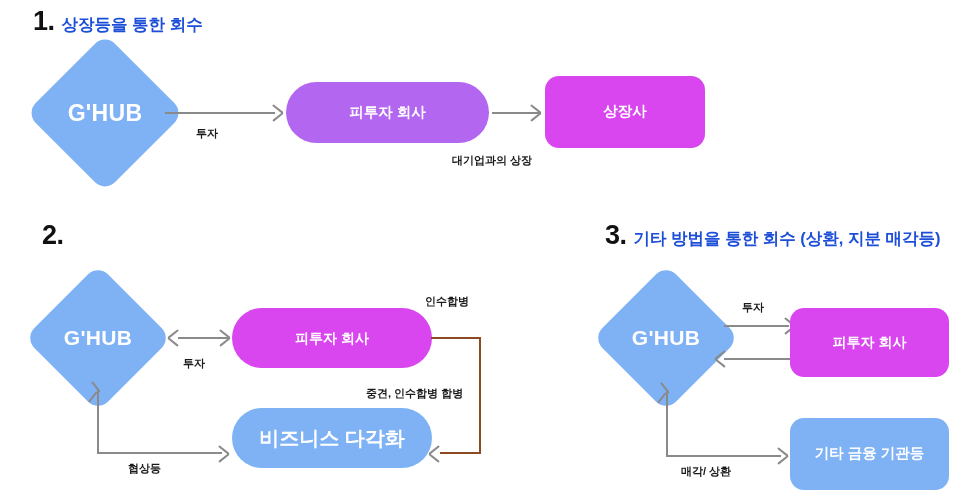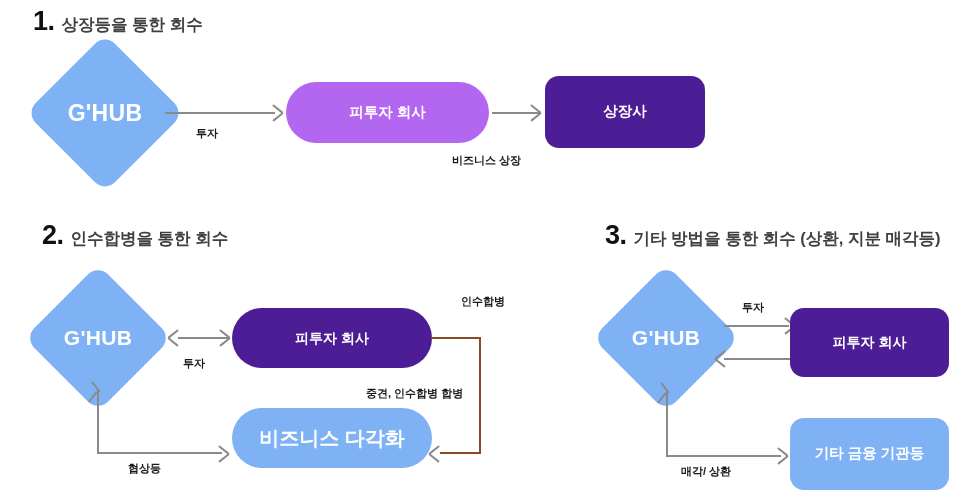--- a/index.html
+++ b/index.html
@@ -12,21 +12,21 @@
   }
   .canvas{position:absolute;left:0;top:0;width:960px;height:503px;}
 
   
   .heading{position:absolute;white-space:nowrap;display:flex;align-items:baseline;}
   .heading .num{
     font-size:27px;font-weight:bold;color:#111111;letter-spacing:-0.5px;
     line-height:1;
   }
   .heading .ttl{
-    font-size:16.5px;font-weight:bold;color:#404040;margin-left:7px;
+    font-size:16.5px;font-weight:bold;color:#1d4ed8;margin-left:7px;
     line-height:1;
   }
 
   
   .diamond{position:absolute;font-weight:bold;}
   .diamond .sq{
     position:absolute;left:0;top:0;width:100%;height:100%;
     background:#7eb2f5;
     border-radius:14px;
     transform:rotate(45deg);
@@ -40,21 +40,21 @@
 
   
   .node{
     position:absolute;display:flex;align-items:center;justify-content:center;
     color:#ffffff;font-weight:bold;text-align:center;
     line-height:1.2;
   }
   .pill{border-radius:999px;}
   .rrect{border-radius:14px;}
   .c-purple{background:#b366f0;}
-  .c-indigo{background:#4c1d95;}
+  .c-indigo{background:#d946ef;}
   .c-blue{background:#7eb2f5;}
 
   
   .ln{position:absolute;background:#8a8a8a;}
   .ln.h{height:1.6px;}
   .ln.v{width:1.6px;}
   .ln.brown{background:#8c4a22;}
   .ln.brown.h{height:1.7px;}
   .ln.brown.v{width:1.7px;}
 
@@ -99,50 +99,49 @@
   <div class="ln h" style="left:165px;top:112px;width:110px;"></div>
   <div class="ah right" style="left:269px;top:105px;"></div>
   <div class="elabel" style="left:196px;top:126px;">투자</div>
 
   <div class="node pill c-purple" style="left:286px;top:82px;width:203px;height:61px;font-size:14.5px;">
     <span>피투자 회사</span>
   </div>
 
   <div class="ln h" style="left:492px;top:112px;width:48px;"></div>
   <div class="ah right" style="left:527px;top:105px;"></div>
-  <div class="elabel" style="left:452px;top:153px;">비즈니스 상장</div>
+  <div class="elabel" style="left:452px;top:153px;">대기업과의 상장</div>
 
   <div class="node rrect c-indigo" style="left:545px;top:76px;width:160px;height:72px;font-size:14.5px;">
     <span>상장사</span>
   </div>
 
   <div class="heading" style="left:42px;top:222px;">
     <span class="num">2.</span>
-    <span class="ttl">인수합병을 통한 회수</span>
   </div>
 
   <div class="diamond" style="left:46px;top:286px;width:104px;height:104px;">
     <div class="sq"></div>
     <div class="lbl" style="font-size:21px;">G'HUB</div>
   </div>
 
   <div class="ln h" style="left:178px;top:337px;width:50px;"></div>
   <div class="ah left" style="left:167px;top:330px;"></div>
   <div class="ah right" style="left:216px;top:330px;"></div>
   <div class="elabel" style="left:183px;top:356px;">투자</div>
 
   <div class="node pill c-indigo" style="left:232px;top:308px;width:200px;height:60px;font-size:14px;">
     <span>피투자 회사</span>
   </div>
 
   <div class="ln brown h" style="left:431px;top:337px;width:50px;"></div>
   <div class="ln brown v" style="left:479px;top:337px;height:117px;"></div>
   <div class="ln brown h" style="left:440px;top:452px;width:40px;"></div>
   <div class="ah left" style="left:428px;top:446px;"></div>
-  <div class="elabel" style="left:425px;top:294px;margin-left:36px;">인수합병</div>
+  <div class="elabel" style="left:425px;top:294px;">인수합병</div>
   <div class="elabel" style="left:366px;top:386px;">중견, 인수합병 합병</div>
 
   <div class="node pill c-blue" style="left:232px;top:408px;width:200px;height:60px;font-size:20px;">
     <span>비즈니스 다각화</span>
   </div>
 
   <div class="ln h" style="left:97px;top:452px;width:125px;"></div>
   <div class="ah right" style="left:215px;top:446px;"></div>
   <div class="ln v" style="left:97px;top:390px;height:63px;"></div>
   <div class="ah up" style="left:91px;top:384px;"></div>

